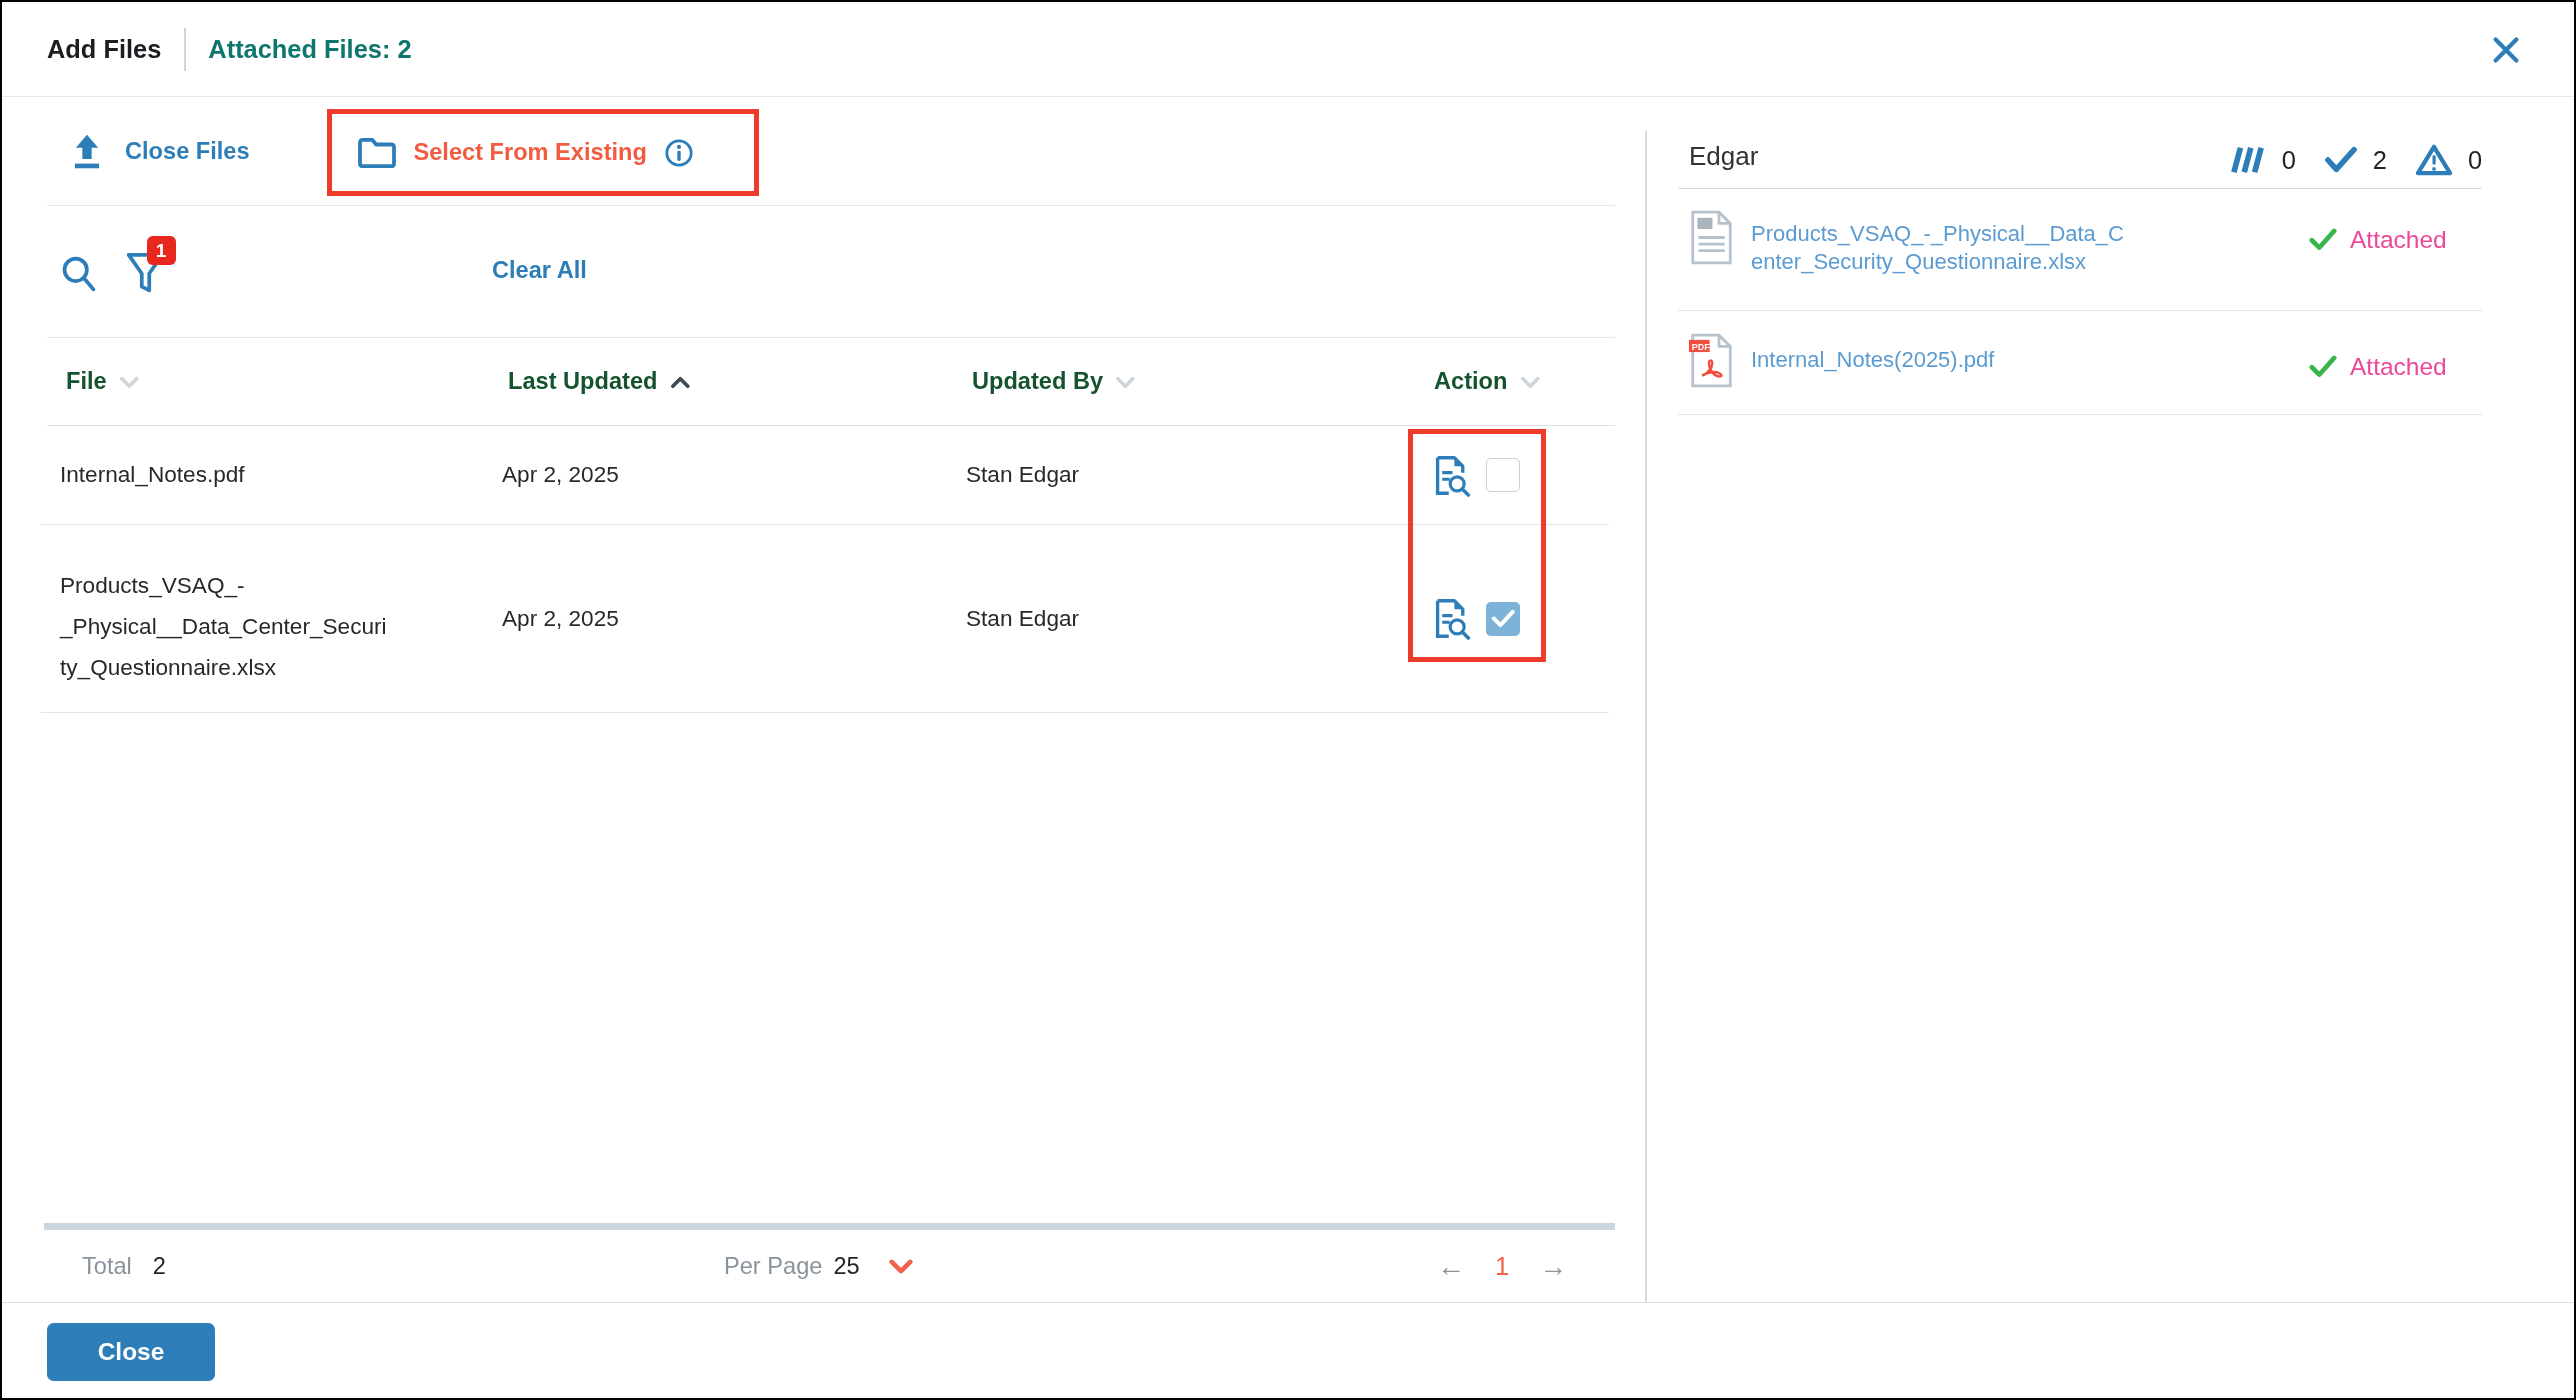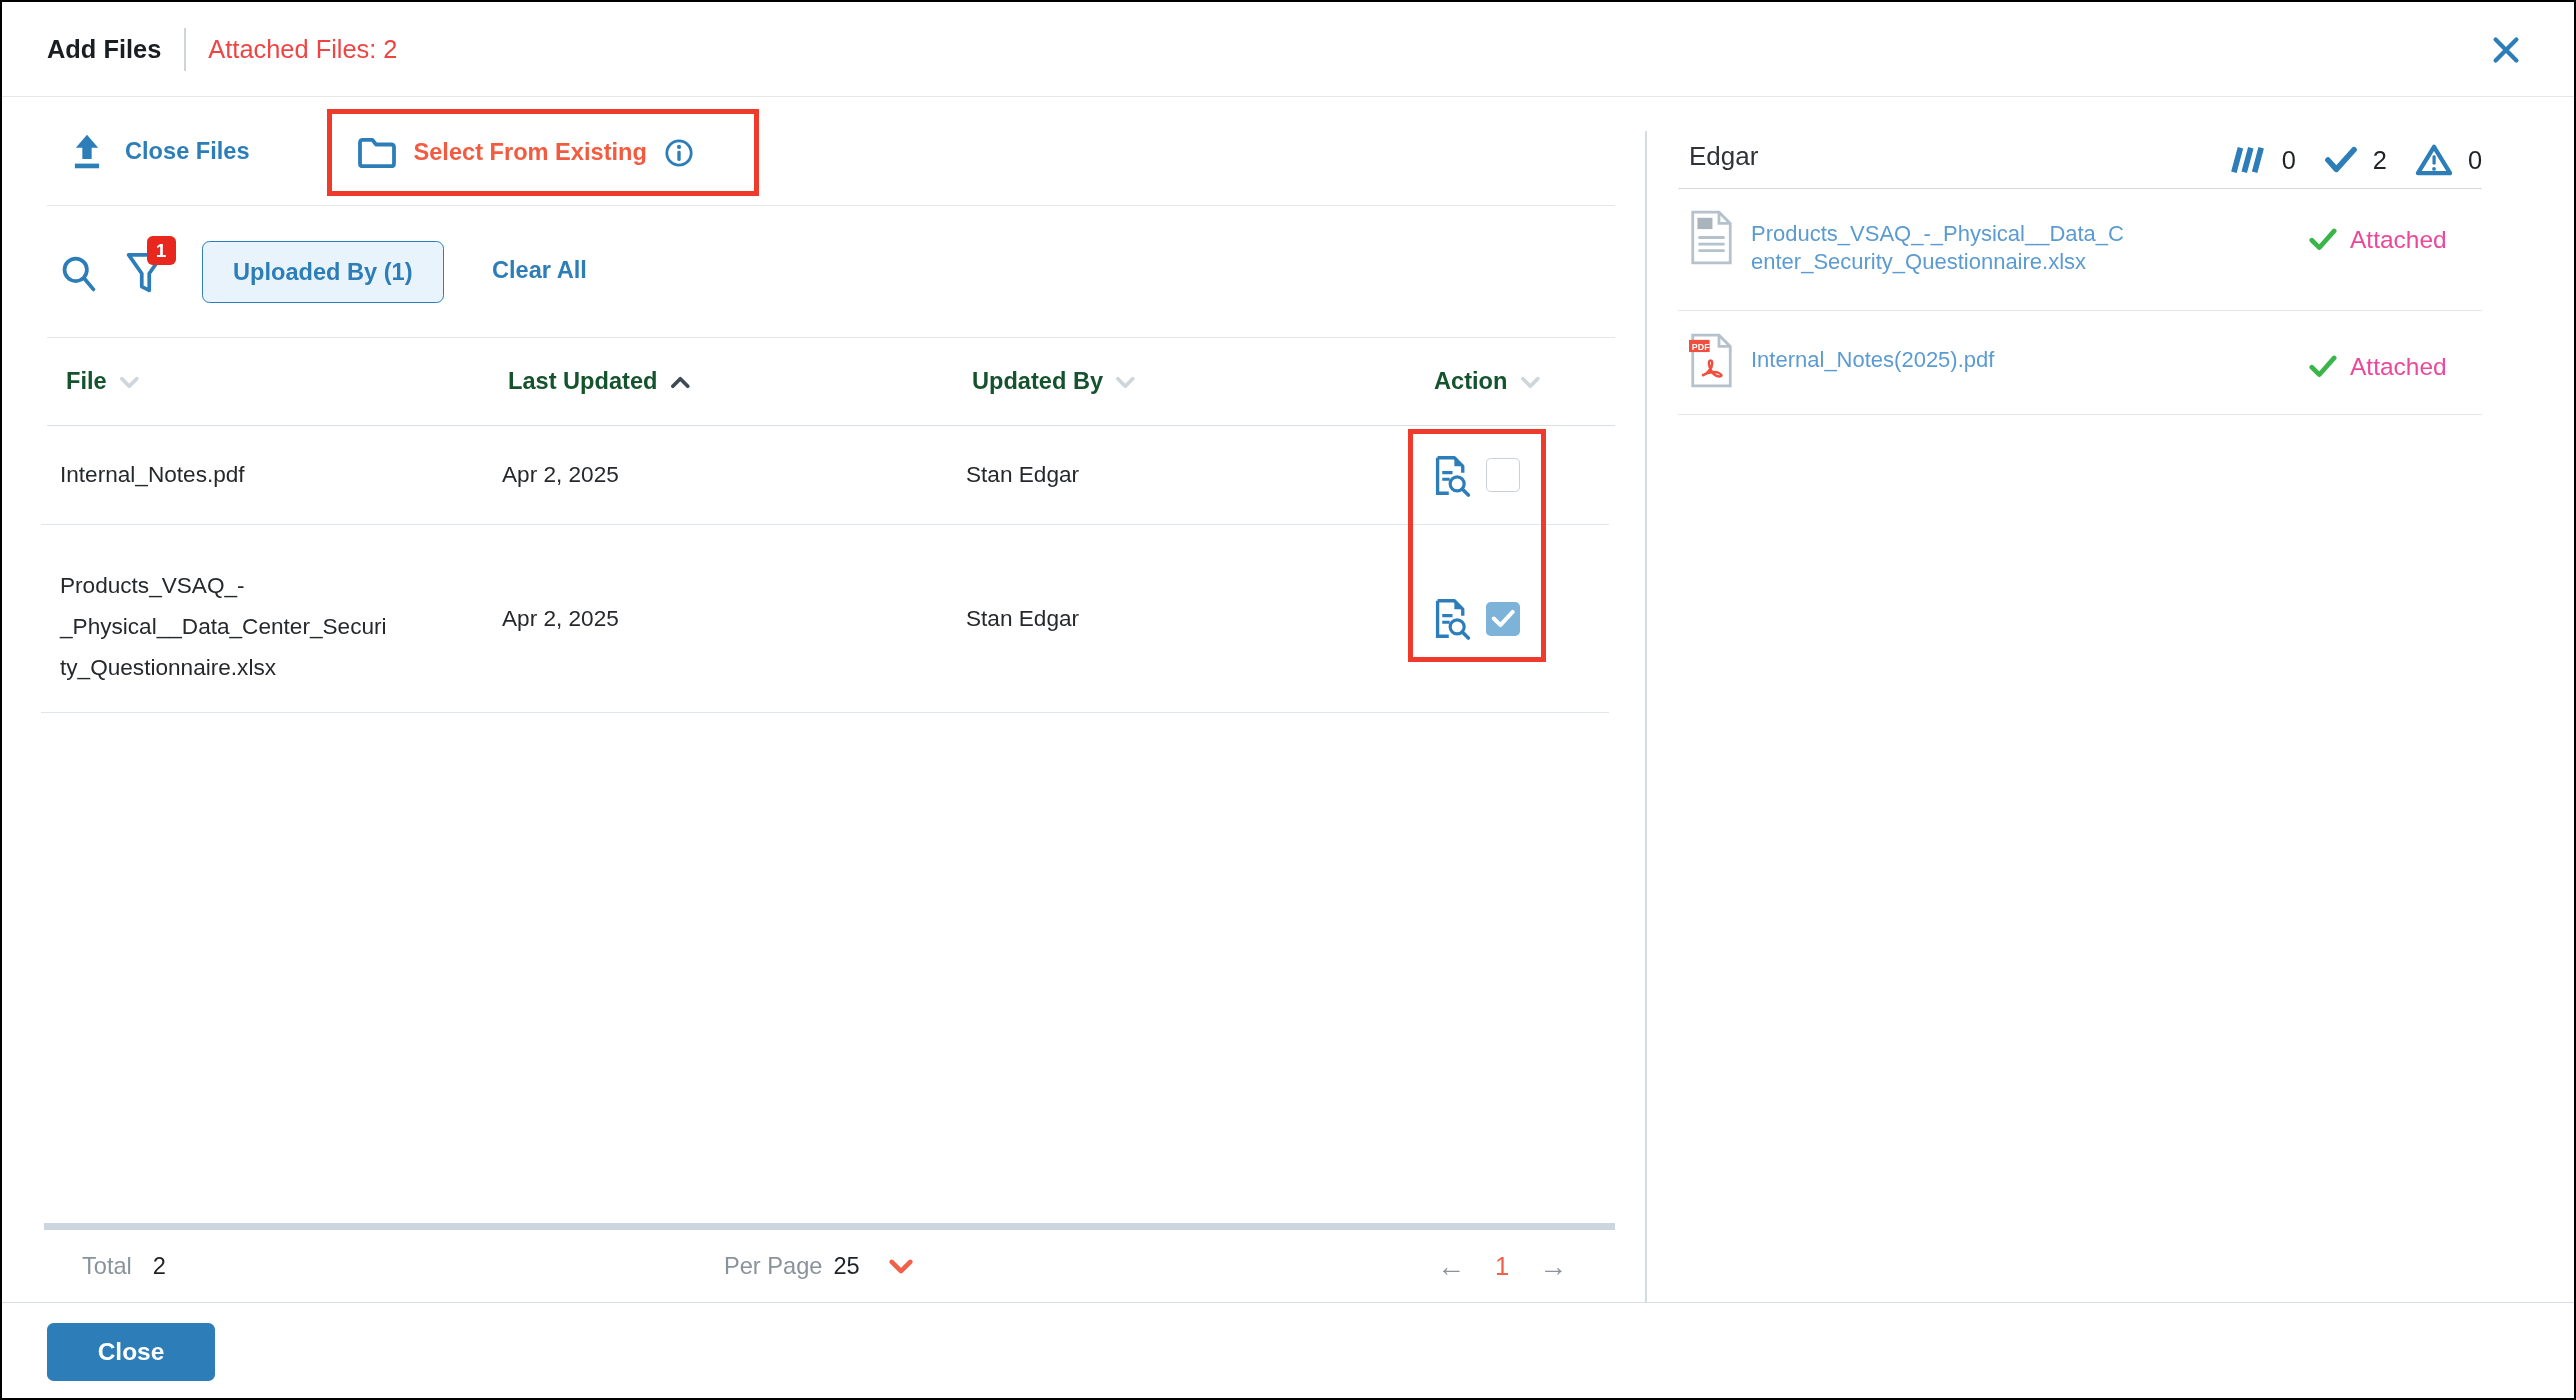--- a/index.html
+++ b/index.html
@@ -8,21 +8,21 @@
   #canvas {
     position:relative; width:2576px; height:1400px;
     background:#fff; border:2.8px solid #000; overflow:hidden;
   }
 
   
   .hdr { position:absolute; top:0; left:0; right:0; height:95px;
          border-bottom:0.9px solid #e4e8eb; display:flex; align-items:center; padding-left:45px; }
   .hdr-title { font-size:25.4px; font-weight:700; color:#1b1e21; }
   .hdr-divider { width:1.9px; height:43px; background:#cfd4d8; margin:0 22.6px; }
-  .hdr-sub { font-size:25.4px; font-weight:400; color:#ef4444; }
+  .hdr-sub { font-size:25.4px; font-weight:700; color:#0f766e; }
   .close-x { position:absolute; right:51px; top:31px; width:34px; height:34px; cursor:pointer; }
 
   
   .tabs-row { position:absolute; top:95px; left:45px; width:1568px; height:109px;
               border-bottom:0.9px solid #e4e8eb; }
   .upload-btn { position:absolute; left:21px; top:0; height:100%; display:flex; align-items:center; gap:19px; cursor:pointer; }
   .upload-btn .lbl { font-size:23.6px; font-weight:700; color:#2d7eb8; }
   .redbox-select { position:absolute; left:280px; top:12.2px; width:432px; height:87px;
                    border:5.7px solid #ee3b2c; display:flex; align-items:center; gap:17px; padding:0 24.5px; }
   .select-lbl { font-size:23.6px; font-weight:700; color:#f25b40; white-space:nowrap; cursor:pointer; }
@@ -149,23 +149,20 @@
         <circle cx="19" cy="18" r="12" fill="none" stroke="#2d7eb8" stroke-width="4"></circle>
         <path d="M28 27 L38 39" stroke="#2d7eb8" stroke-width="4" stroke-linecap="round"></path>
       </svg>
     </div>
     <div class="funnel-wrap">
       <svg width="43" height="49" viewBox="0 0 46 52">
         <path d="M5 6 L41 6 L27 26 L27 44 L19 40 L19 26 Z" fill="none" stroke="#2d7eb8" stroke-width="4" stroke-linejoin="round"></path>
       </svg>
       <div class="funnel-badge">1</div>
     </div>
-    <div class="chip">
-      <span>Uploaded By (1)</span>
-    </div>
     <div class="clear-all">Clear All</div>
   </div>
 
   <div class="thead">
     <div class="th col-file">
       <span>File</span>
       <svg width="22.6" height="14" viewBox="0 0 24 15">
           <path d="M4 4 L12 12 L20 4" fill="none" stroke="#cfd6db" stroke-width="4" stroke-linecap="round" stroke-linejoin="round"></path>
         </svg>
     </div>

